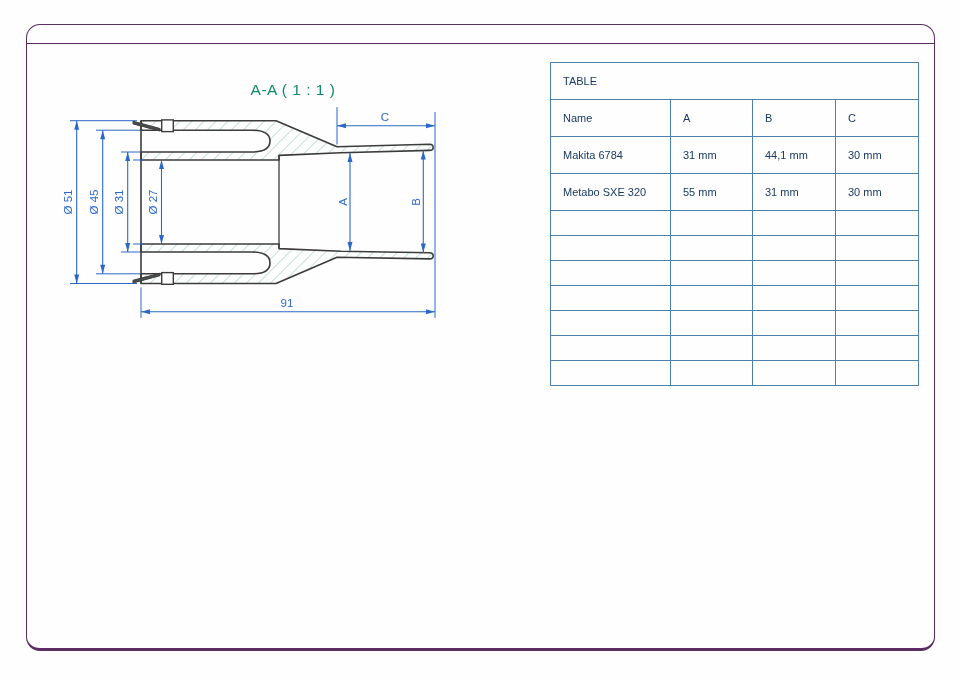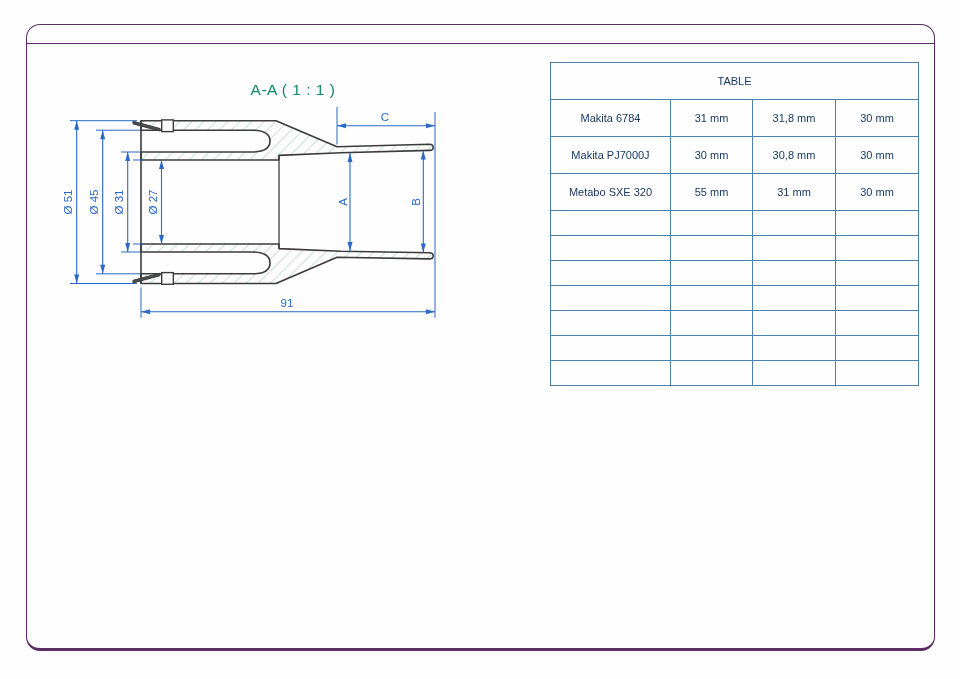--- a/index.html
+++ b/index.html
@@ -21,21 +21,21 @@
 
   svg.drawing { position: absolute; left: 0; top: 0; width: 960px; height: 679px; }
 
   
   .parts-table-wrap { position: absolute; left: 550px; top: 62px; }
   table.parts {
     border-collapse: collapse; table-layout: fixed; width: 368px;
     color: #1a3a63; font-size: 11px;
   }
   table.parts td, table.parts th {
-    border: 1px solid #4a81ad; text-align: center; vertical-align: middle;
+    border: 1px solid #4a81ad; vertical-align: middle;
     font-weight: normal; padding: 12px; overflow: hidden; white-space: nowrap;
   }
   table.parts tr { height: 16px; }
   table.parts tr.title-row { height: 20px; }
   col.c-name { width: 120px; } col.c-a { width: 82px; }
   col.c-b { width: 83px; } col.c-c { width: 83px; }
 </style>
 </head>
 <body>
 
@@ -160,29 +160,29 @@
         <col class="c-name">
           <col class="c-a">
           <col class="c-b">
           <col class="c-c">
       </colgroup>
       <tbody>
         <tr class="title-row">
           <td colspan="4">TABLE</td>
         </tr>
         <tr>
+          <td>Name</td>
+          <td>A</td>
+          <td>B</td>
+          <td>C</td>
+        </tr>
+        <tr>
           <td>Makita 6784</td>
           <td>31 mm</td>
-          <td>31,8 mm</td>
-          <td>30 mm</td>
-        </tr>
-        <tr>
-          <td>Makita PJ7000J</td>
-          <td>30 mm</td>
-          <td>30,8 mm</td>
+          <td>44,1 mm</td>
           <td>30 mm</td>
         </tr>
         <tr>
           <td>Metabo SXE 320</td>
           <td>55 mm</td>
           <td>31 mm</td>
           <td>30 mm</td>
         </tr>
 
       <tr>

